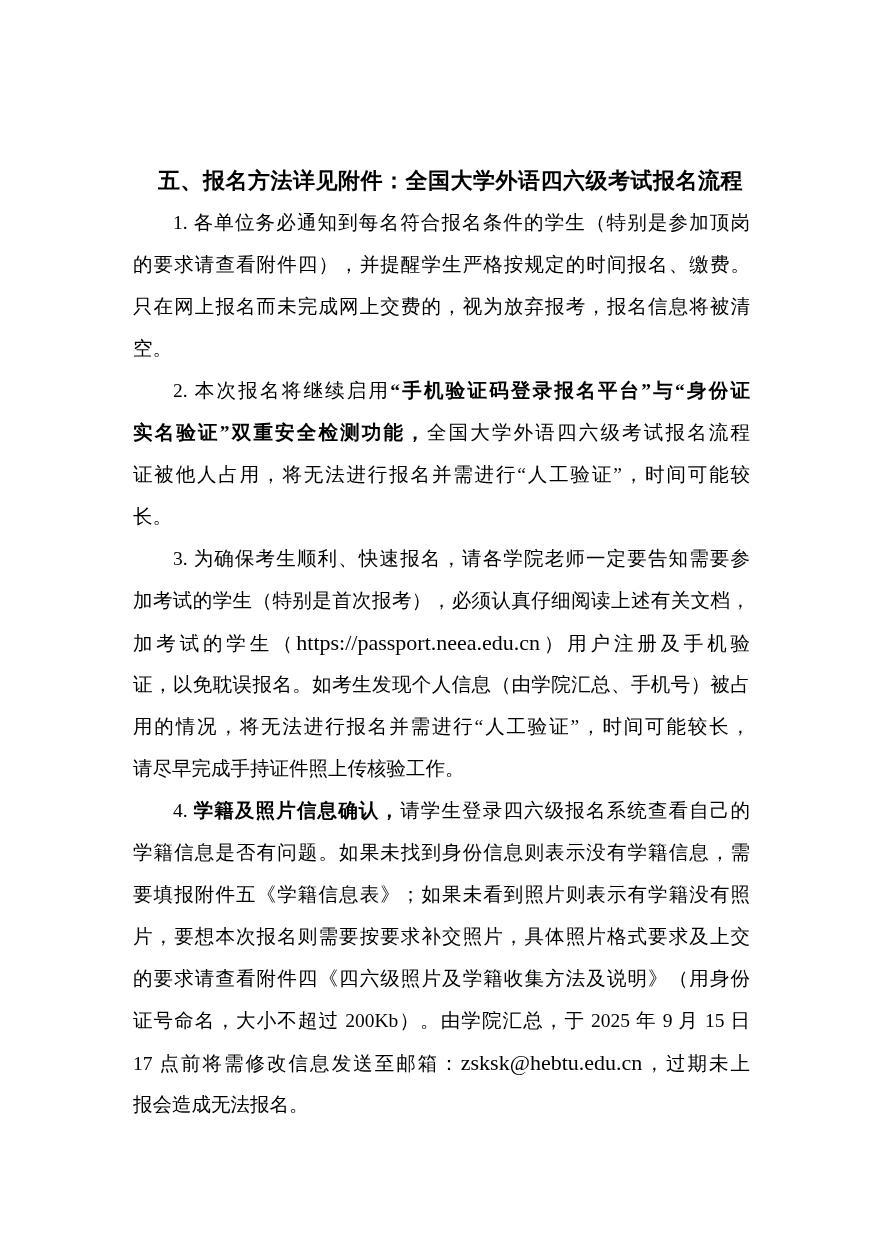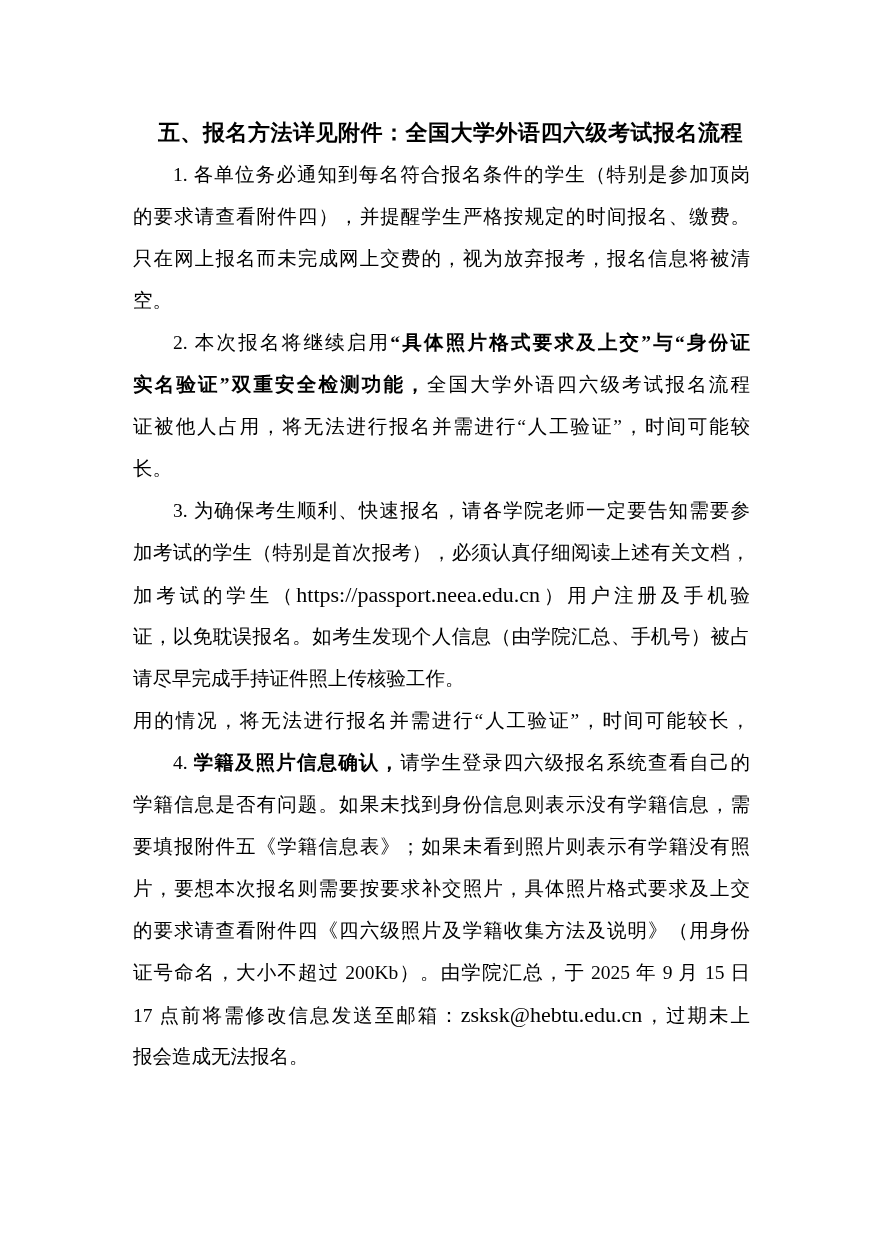--- a/index.html
+++ b/index.html
@@ -33,48 +33,49 @@
     text-align-last: justify;
     text-justify: inter-character;
   }
   .line.indent { padding-left: 40px; }
   .line.heading {
     font-family: "Liberation Sans", "DejaVu Sans", sans-serif;
     font-weight: 700;
     font-size: 22px;
     padding-left: 25px;
     letter-spacing: 0.5px;
+    margin-top: 48px;
   }
   .seg { color: inherit; }
   .seg.bold { font-weight: 700; }
   .seg.mono {
     font-family: Liberation Serif, serif;
     font-size: 22px;
   }
 </style>
 </head>
 <body>
 
 <div class="page">
   <div class="content">
       <div class="line heading"><span class="seg bold">五、报名方法详见附件：全国大学外语四六级考试报名流程</span></div>
       <div class="line body indent fill"><span class="seg">1. 各单位务必通知到每名符合报名条件的学生（特别是参加顶岗</span></div>
       <div class="line body fill"><span class="seg">的要求请查看附件四），并提醒学生严格按规定的时间报名、缴费。</span></div>
       <div class="line body fill"><span class="seg">只在网上报名而未完成网上交费的，视为放弃报考，报名信息将被清</span></div>
       <div class="line body"><span class="seg">空。</span></div>
-      <div class="line body indent fill"><span class="seg">2. 本次报名将继续启用</span><span class="seg bold">“具体照片格式要求及上交”与“身份证</span></div>
+      <div class="line body indent fill"><span class="seg">2. 本次报名将继续启用</span><span class="seg bold">“手机验证码登录报名平台”与“身份证</span></div>
       <div class="line body fill"><span class="seg bold">实名验证”双重安全检测功能，</span><span class="seg">全国大学外语四六级考试报名流程</span></div>
       <div class="line body fill"><span class="seg">证被他人占用，将无法进行报名并需进行“人工验证”，时间可能较</span></div>
       <div class="line body"><span class="seg">长。</span></div>
       <div class="line body indent fill"><span class="seg">3. 为确保考生顺利、快速报名，请各学院老师一定要告知需要参</span></div>
       <div class="line body fill"><span class="seg">加考试的学生（特别是首次报考），必须认真仔细阅读上述有关文档，</span></div>
       <div class="line body fill"><span class="seg">加考试的学生（</span><span class="seg mono">https://passport.neea.edu.cn</span><span class="seg">）用户注册及手机验</span></div>
       <div class="line body fill"><span class="seg">证，以免耽误报名。如考生发现个人信息（由学院汇总、手机号）被占</span></div>
+      <div class="line body fill"><span class="seg">用的情况，将无法进行报名并需进行“人工验证”，时间可能较长，</span></div>
       <div class="line body"><span class="seg">请尽早完成手持证件照上传核验工作。</span></div>
-      <div class="line body fill"><span class="seg">用的情况，将无法进行报名并需进行“人工验证”，时间可能较长，</span></div>
       <div class="line body indent fill"><span class="seg">4. </span><span class="seg bold">学籍及照片信息确认，</span><span class="seg">请学生登录四六级报名系统查看自己的</span></div>
       <div class="line body fill"><span class="seg">学籍信息是否有问题。如果未找到身份信息则表示没有学籍信息，需</span></div>
       <div class="line body fill"><span class="seg">要填报附件五《学籍信息表》；如果未看到照片则表示有学籍没有照</span></div>
       <div class="line body fill"><span class="seg">片，要想本次报名则需要按要求补交照片，具体照片格式要求及上交</span></div>
       <div class="line body fill"><span class="seg">的要求请查看附件四《四六级照片及学籍收集方法及说明》（用身份</span></div>
       <div class="line body fill"><span class="seg">证号命名，大小不超过 200Kb）。由学院汇总，于 2025 年 9 月 15 日</span></div>
       <div class="line body fill"><span class="seg">17 点前将需修改信息发送至邮箱：</span><span class="seg mono">zsksk@hebtu.edu.cn</span><span class="seg">，过期未上</span></div>
       <div class="line body"><span class="seg">报会造成无法报名。</span></div>
     </div>
 </div>

